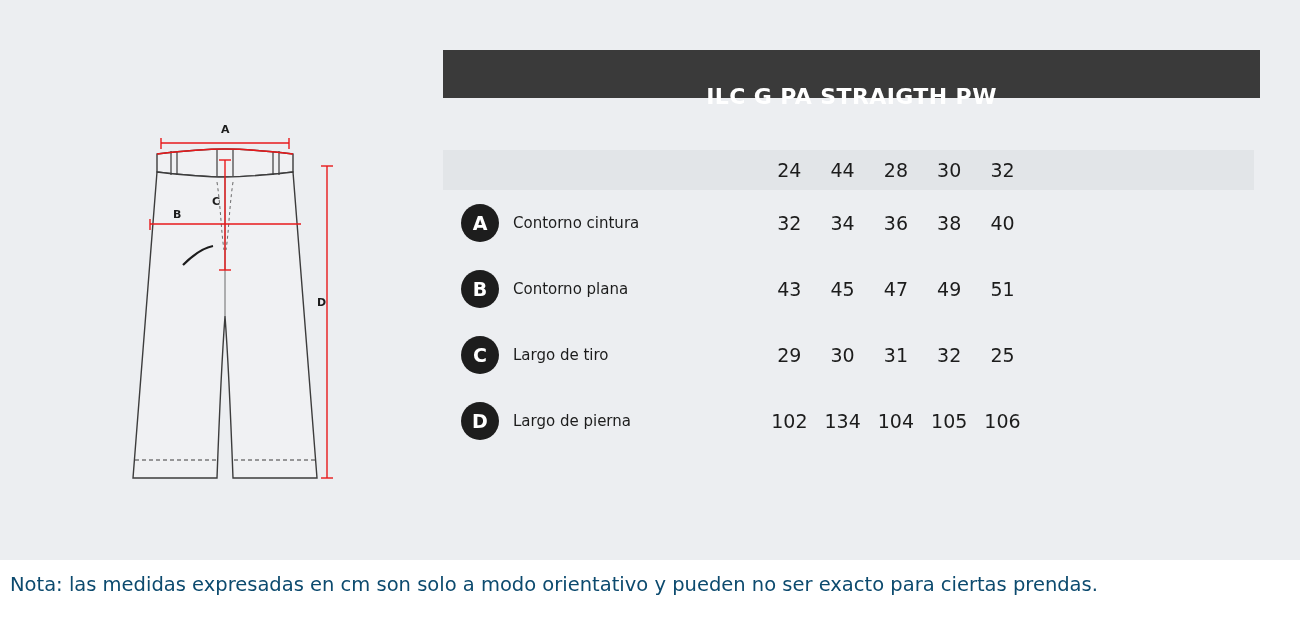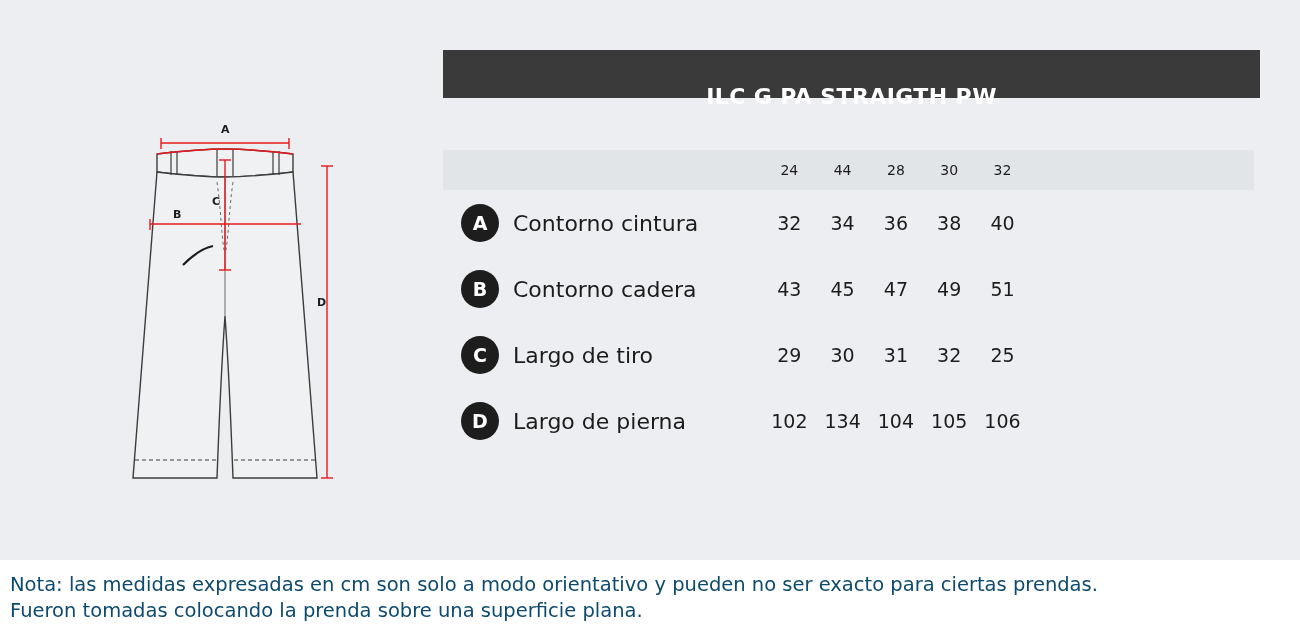--- a/index.html
+++ b/index.html
@@ -58,21 +58,21 @@
     width: 811px;
     table-layout: fixed;
   }
   table.sizes col.label-col { width: 300px; }
   table.sizes col.size-col  { width: 50px; }
   table.sizes col.pad-col   { width: 211px; }
 
   table.sizes thead th {
     height: 40px;
     background: #e2e5e8;
-    font-size: 14px;
+    font-size: 19px;
     font-weight: normal;
     color: #1c1c1c;
     text-align: center;
     padding: 0;
     font-family: "DejaVu Sans", sans-serif;
   }
   table.sizes thead th.label-head { background: #e2e5e8; }
   table.sizes thead th.pad-head   { background: #e2e5e8; }
 
   table.sizes tbody td {
@@ -101,21 +101,21 @@
     color: #ffffff;
     font-size: 19px;
     font-weight: bold;
     display: flex;
     align-items: center;
     justify-content: center;
     flex: 0 0 auto;
     font-family: "DejaVu Sans", sans-serif;
   }
   .row-text {
-    font-size: 22px;
+    font-size: 15px;
     color: #1c1c1c;
   }
 
   
   .drawing {
     position: absolute;
     left: 105px;
     top: 120px;
     width: 300px;
     height: 390px;
@@ -239,21 +239,21 @@
           <td>34</td>
           <td>36</td>
           <td>38</td>
           <td>40</td>
           <td></td>
         </tr>
         <tr>
           <td class="rowlabel">
             <div class="row-label-inner">
               <span class="bullet">B</span>
-              <span class="row-text">Contorno cadera</span>
+              <span class="row-text">Contorno plana</span>
             </div>
           </td>
           <td>43</td>
           <td>45</td>
           <td>47</td>
           <td>49</td>
           <td>51</td>
           <td></td>
         </tr>
         <tr>
@@ -284,14 +284,13 @@
           <td>106</td>
           <td></td>
         </tr>
       </tbody>
     </table>
   </div>
 </div>
 
 <div class="note">
   <div>Nota: las medidas expresadas en cm son solo a modo orientativo y pueden no ser exacto para ciertas prendas.</div>
-  <div>Fueron tomadas colocando la prenda sobre una superficie plana.</div>
 </div>
 
 </body></html>

